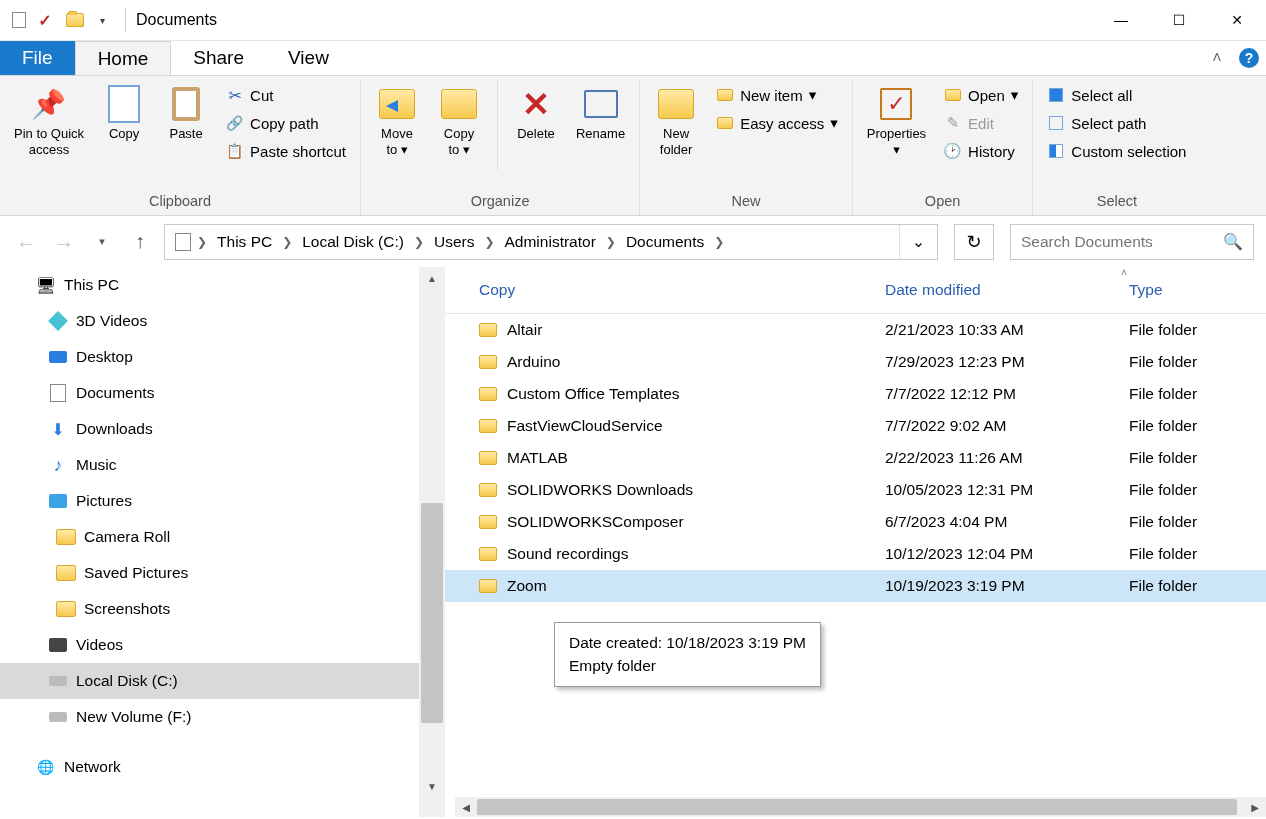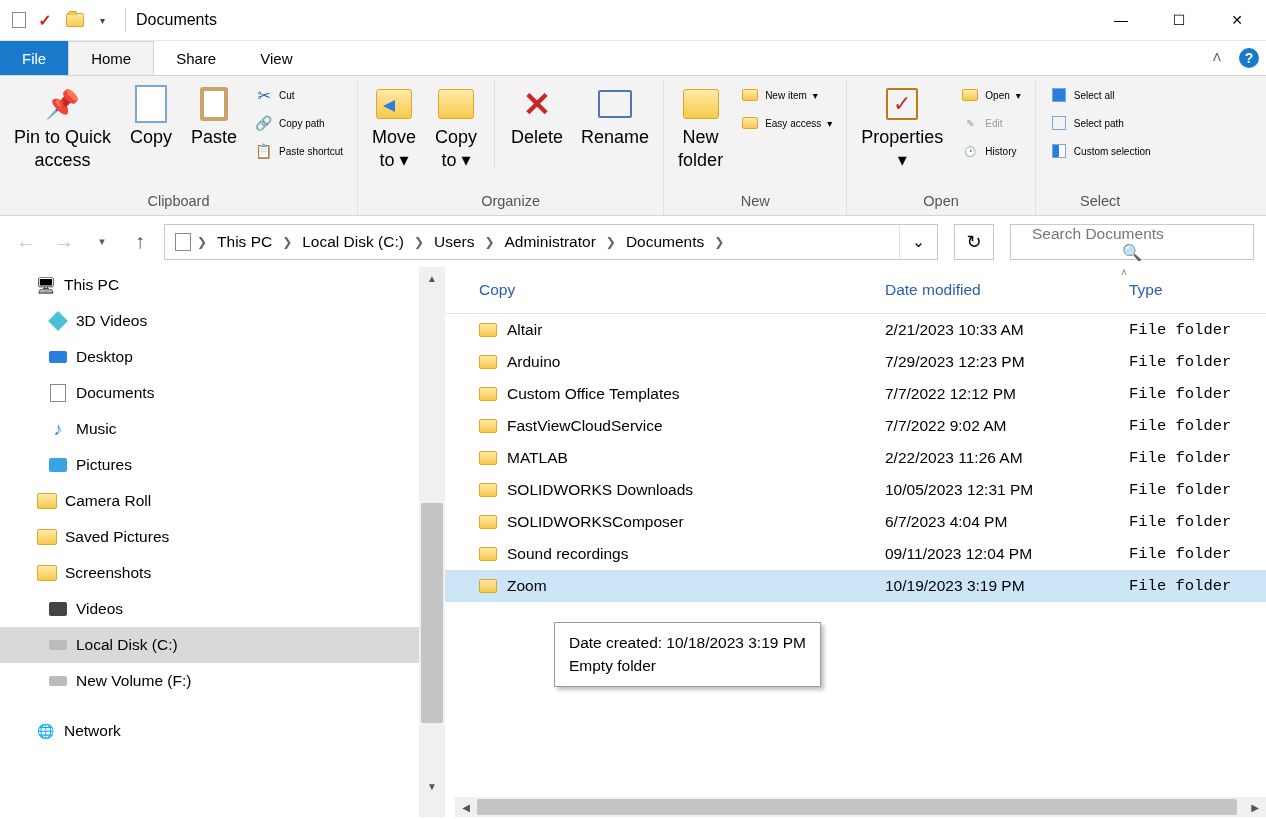--- a/index.html
+++ b/index.html
@@ -12,38 +12,38 @@
 .titlebar .folder-ic { width: 18px; height: 14px; background: linear-gradient(#ffe9a6,#f7ca4d); border: 1px solid #d9a92b; border-radius: 2px 2px 1px 1px; position: relative; margin: 0 6px; }
 .titlebar .folder-ic::before { content:""; position:absolute; top:-3px; left:1px; width:7px; height:3px; background:#f7ca4d; border:1px solid #d9a92b; border-bottom:none; border-radius: 2px 2px 0 0;}
 .titlebar .dd { font-size: 10px; color:#444; margin: 0 6px; }
 .titlebar .sep { width: 1px; height: 24px; background: #d0d0d0; margin: 0 10px; }
 .titlebar .title { font-size: 16px; color:#000; }
 .titlebar .win-controls { margin-left: auto; display: flex; }
 .titlebar .win-btn { width: 58px; height: 41px; display:flex; align-items:center; justify-content:center; font-size:14px; color:#000; }
 
 
 .tab-row { height: 34px; display: flex; align-items: stretch; }
-.tab { padding: 0 22px; display:flex; align-items:center; font-size:15px; color:#000; }
+.tab { padding: 0 22px; display:flex; align-items:center; font-size:19px; color:#000; }
 .tab.file { background:#1979ca; color:#fff; }
 .tab.active { background:#f3f3f3; border:1px solid #d5d5d5; border-bottom: none;}
 .tab-row .tab-sp { flex:1;}
 .tab-row .caret-up{ width:30px; display:flex;align-items:center;justify-content:center; color:#666;}
 .tab-row .help { width:34px; display:flex;align-items:center;justify-content:center;}
 .help-ic { width:20px;height:20px;border-radius:50%;background:#1979ca;color:#fff;font-size:14px;font-weight:bold;display:flex;align-items:center;justify-content:center;}
 
 
 .ribbon { height: 141px; background:#f3f3f3; border-top:1px solid #d5d5d5; border-bottom:1px solid #d5d5d5; display:flex; padding-top:4px;}
 .rgroup { display:flex; flex-direction:column; border-right:1px solid #e0e0e0; padding: 0 8px;}
 .rgroup .rg-body{ flex:1; display:flex; align-items:flex-start; gap:6px; }
 .rgroup .rg-label{ text-align:center; font-size:14.5px; color:#555; padding-bottom:6px;}
 .big-btn { display:flex; flex-direction:column; align-items:center; justify-content:flex-start; padding:4px 6px 2px 6px; min-width:56px;}
 .big-btn .ic { width:40px;height:40px; display:flex;align-items:center;justify-content:center;}
-.big-btn .lbl { font-size:18px;text-align:center;line-height:1.25; margin-top:2px;}
+.big-btn .lbl { font-size:13px;text-align:center;line-height:1.25; margin-top:2px;}
 .stack { display:flex; flex-direction:column; gap:6px; padding-top:4px;}
-.sm-btn { display:flex; align-items:center; gap:6px; font-size:10px; padding:2px 6px;}
+.sm-btn { display:flex; align-items:center; gap:6px; font-size:15px; padding:2px 6px;}
 .sm-btn .sic{ width:18px;height:18px;display:flex;align-items:center;justify-content:center;}
 
 
 .ic-pin::before { content:"📌"; font-size:28px;}
 .ic-copy::before{ content:""; display:block;width:28px;height:34px;border:2px solid #7aa7d9;background:#fff;position:relative;}
 .ic-paste { width:28px;height:34px;background:#c9a36b;border-radius:3px;position:relative;}
 .ic-paste::before{content:"";position:absolute;top:4px;left:4px;right:4px;bottom:4px;background:#fff;}
 .ic-cut::before{content:"✂";color:#2a62b6;font-size:16px;}
 .ic-copypath::before{content:"🔗";font-size:14px;}
 .ic-pasteshort::before{content:"📋";font-size:14px;}
@@ -60,33 +60,33 @@
 
 .navbar{ height:51px; display:flex; align-items:center; padding: 0 12px; gap:10px;}
 .nav-arrow{ width:28px;height:28px;display:flex;align-items:center;justify-content:center;font-size:20px;color:#555;}
 .nav-arrow.disabled{color:#bfbfbf;}
 .address{ flex:1; height:36px; border:1px solid #c8c8c8; display:flex; align-items:center; padding-left:8px; gap:0; font-size:15.5px;}
 .crumb{ padding:0 6px;}
 .chev{ color:#666; padding:0 4px; font-size:12px;}
 .address .end{ margin-left:auto; display:flex;}
 .addr-btn{ width:38px;height:34px; display:flex;align-items:center;justify-content:center; border-left:1px solid #e3e3e3;}
 .refresh{ width:40px;height:36px;border:1px solid #c8c8c8; margin-left:6px; display:flex;align-items:center;justify-content:center; font-size:18px;}
-.search{ width:244px; height:36px; border:1px solid #c8c8c8; margin-left:6px; display:flex; align-items:center; padding:0 10px;flex-direction:column;}
+.search{ width:244px; height:36px; border:1px solid #c8c8c8; margin-left:6px; display:flex; align-items:center; padding:0 10px;}
 .search input{ flex:1; border:none; outline:none; font-size:15.5px; color:#6e6e6e; background:transparent;}
 .search .s-ic{ font-size:16px; color:#333;}
 
 
 .split{ position:relative; display:flex; height:550px; }
 
 
 .side-wrap { width:445px; display:flex; }
 .tree{ width:419px; overflow:hidden; font-size:15.5px; }
 .tree-row{ height:36px; display:flex; align-items:center; gap:8px; padding-left:36px;}
 .tree-row.lvl1{ padding-left:48px;}
-.tree-row.lvl2{ padding-left:37px;gap:8px;}
+.tree-row.lvl2{ padding-left:56px;gap:8px;}
 .tree-row.sel{ background:#d9d9d9;}
 .t-ic{ width:20px; height:18px; display:flex;align-items:center;justify-content:center;}
 .t-ic.folder::before{content:"";display:block;width:18px;height:14px;background:linear-gradient(#ffe9a6,#f7ca4d);border:1px solid #d9a92b;border-radius:2px;}
 .t-ic.pc::before{content:"🖥";font-size:16px;}
 .t-ic.desktop::before{content:"";display:block;width:18px;height:12px;background:#2a7de1;border-radius:2px;}
 .t-ic.down::before{content:"⬇";color:#2a7de1;font-size:16px;}
 .t-ic.music::before{content:"♪";color:#2a7de1;font-size:18px;}
 .t-ic.pic::before{content:"";display:block;width:18px;height:14px;background:#3aa3e3;border-radius:2px;}
 .t-ic.vid::before{content:"";display:block;width:18px;height:14px;background:#444;border-radius:2px;}
 .t-ic.disk::before{content:"";display:block;width:18px;height:10px;background:#bcbcbc;border-radius:2px;}
@@ -104,21 +104,21 @@
 .list-header{ height:47px; display:flex; align-items:center; border-bottom:1px solid #e5e5e5; color:#2a5db0; position:relative;}
 .list-header .sort-ind{ position:absolute; top:0; left:676px; font-size:10px; color:#777;}
 .col-name{ flex:0 0 440px; padding-left:34px;}
 .col-date{ flex:0 0 240px;}
 .col-type{ flex:1; padding-left:4px;}
 .rows{}
 .row{ height:32px; display:flex; align-items:center; }
 .row.sel{ background:#cde6f7;}
 .row .c-name{ flex:0 0 440px; padding-left:34px; display:flex;align-items:center;gap:10px;}
 .row .c-date{ flex:0 0 240px; color:#000;}
-.row .c-type{ flex:1; padding-left:4px;font-family:Liberation Mono, monospace;}
+.row .c-type{ flex:1; padding-left:4px;}
 .f-ic{ width:18px;height:14px;background:linear-gradient(#ffe9a6,#f7ca4d);border:1px solid #d9a92b;border-radius:2px;display:inline-block;}
 
 
 .tooltip{ position:absolute; left:109px; top:355px; background:#fff; border:1px solid #9b9b9b; box-shadow:3px 3px 4px rgba(0,0,0,0.25); padding:8px 14px; font-size:15.5px; line-height:1.5;}
 
 
 .hscroll{ position:absolute; left:10px; right:0; bottom:0; height:20px; background:#f0f0f0; display:flex;}
 .hscroll .hbtn{width:22px;display:flex;align-items:center;justify-content:center;font-size:10px;color:#555;}
 .hscroll .htrack{flex:1;position:relative;}
 .hscroll .hthumb{position:absolute;left:0;top:2px;bottom:2px;width:760px;background:#c4c4c4;border-radius:2px;}
@@ -359,20 +359,24 @@
         </div>
         <div class="tree-row lvl1">
           <span class="t-ic desktop"></span>
           <span>Desktop</span>
         </div>
         <div class="tree-row lvl1">
           <span class="t-ic doc"></span>
           <span>Documents</span>
         </div>
         <div class="tree-row lvl1">
+          <span class="t-ic down"></span>
+          <span>Downloads</span>
+        </div>
+        <div class="tree-row lvl1">
           <span class="t-ic music"></span>
           <span>Music</span>
         </div>
         <div class="tree-row lvl1">
           <span class="t-ic pic"></span>
           <span>Pictures</span>
         </div>
         <div class="tree-row lvl2">
           <span class="t-ic folder"></span>
           <span>Camera Roll</span>
@@ -472,21 +476,21 @@
             <span>SOLIDWORKSComposer</span>
           </div>
           <div class="c-date">6/7/2023 4:04 PM</div>
           <div class="c-type">File folder</div>
         </div>
         <div class="row">
           <div class="c-name">
             <span class="f-ic"></span>
             <span>Sound recordings</span>
           </div>
-          <div class="c-date">09/11/2023 12:04 PM</div>
+          <div class="c-date">10/12/2023 12:04 PM</div>
           <div class="c-type">File folder</div>
         </div>
         <div class="row sel">
           <div class="c-name">
             <span class="f-ic"></span>
             <span>Zoom</span>
           </div>
           <div class="c-date">10/19/2023 3:19 PM</div>
           <div class="c-type">File folder</div>
         </div>

